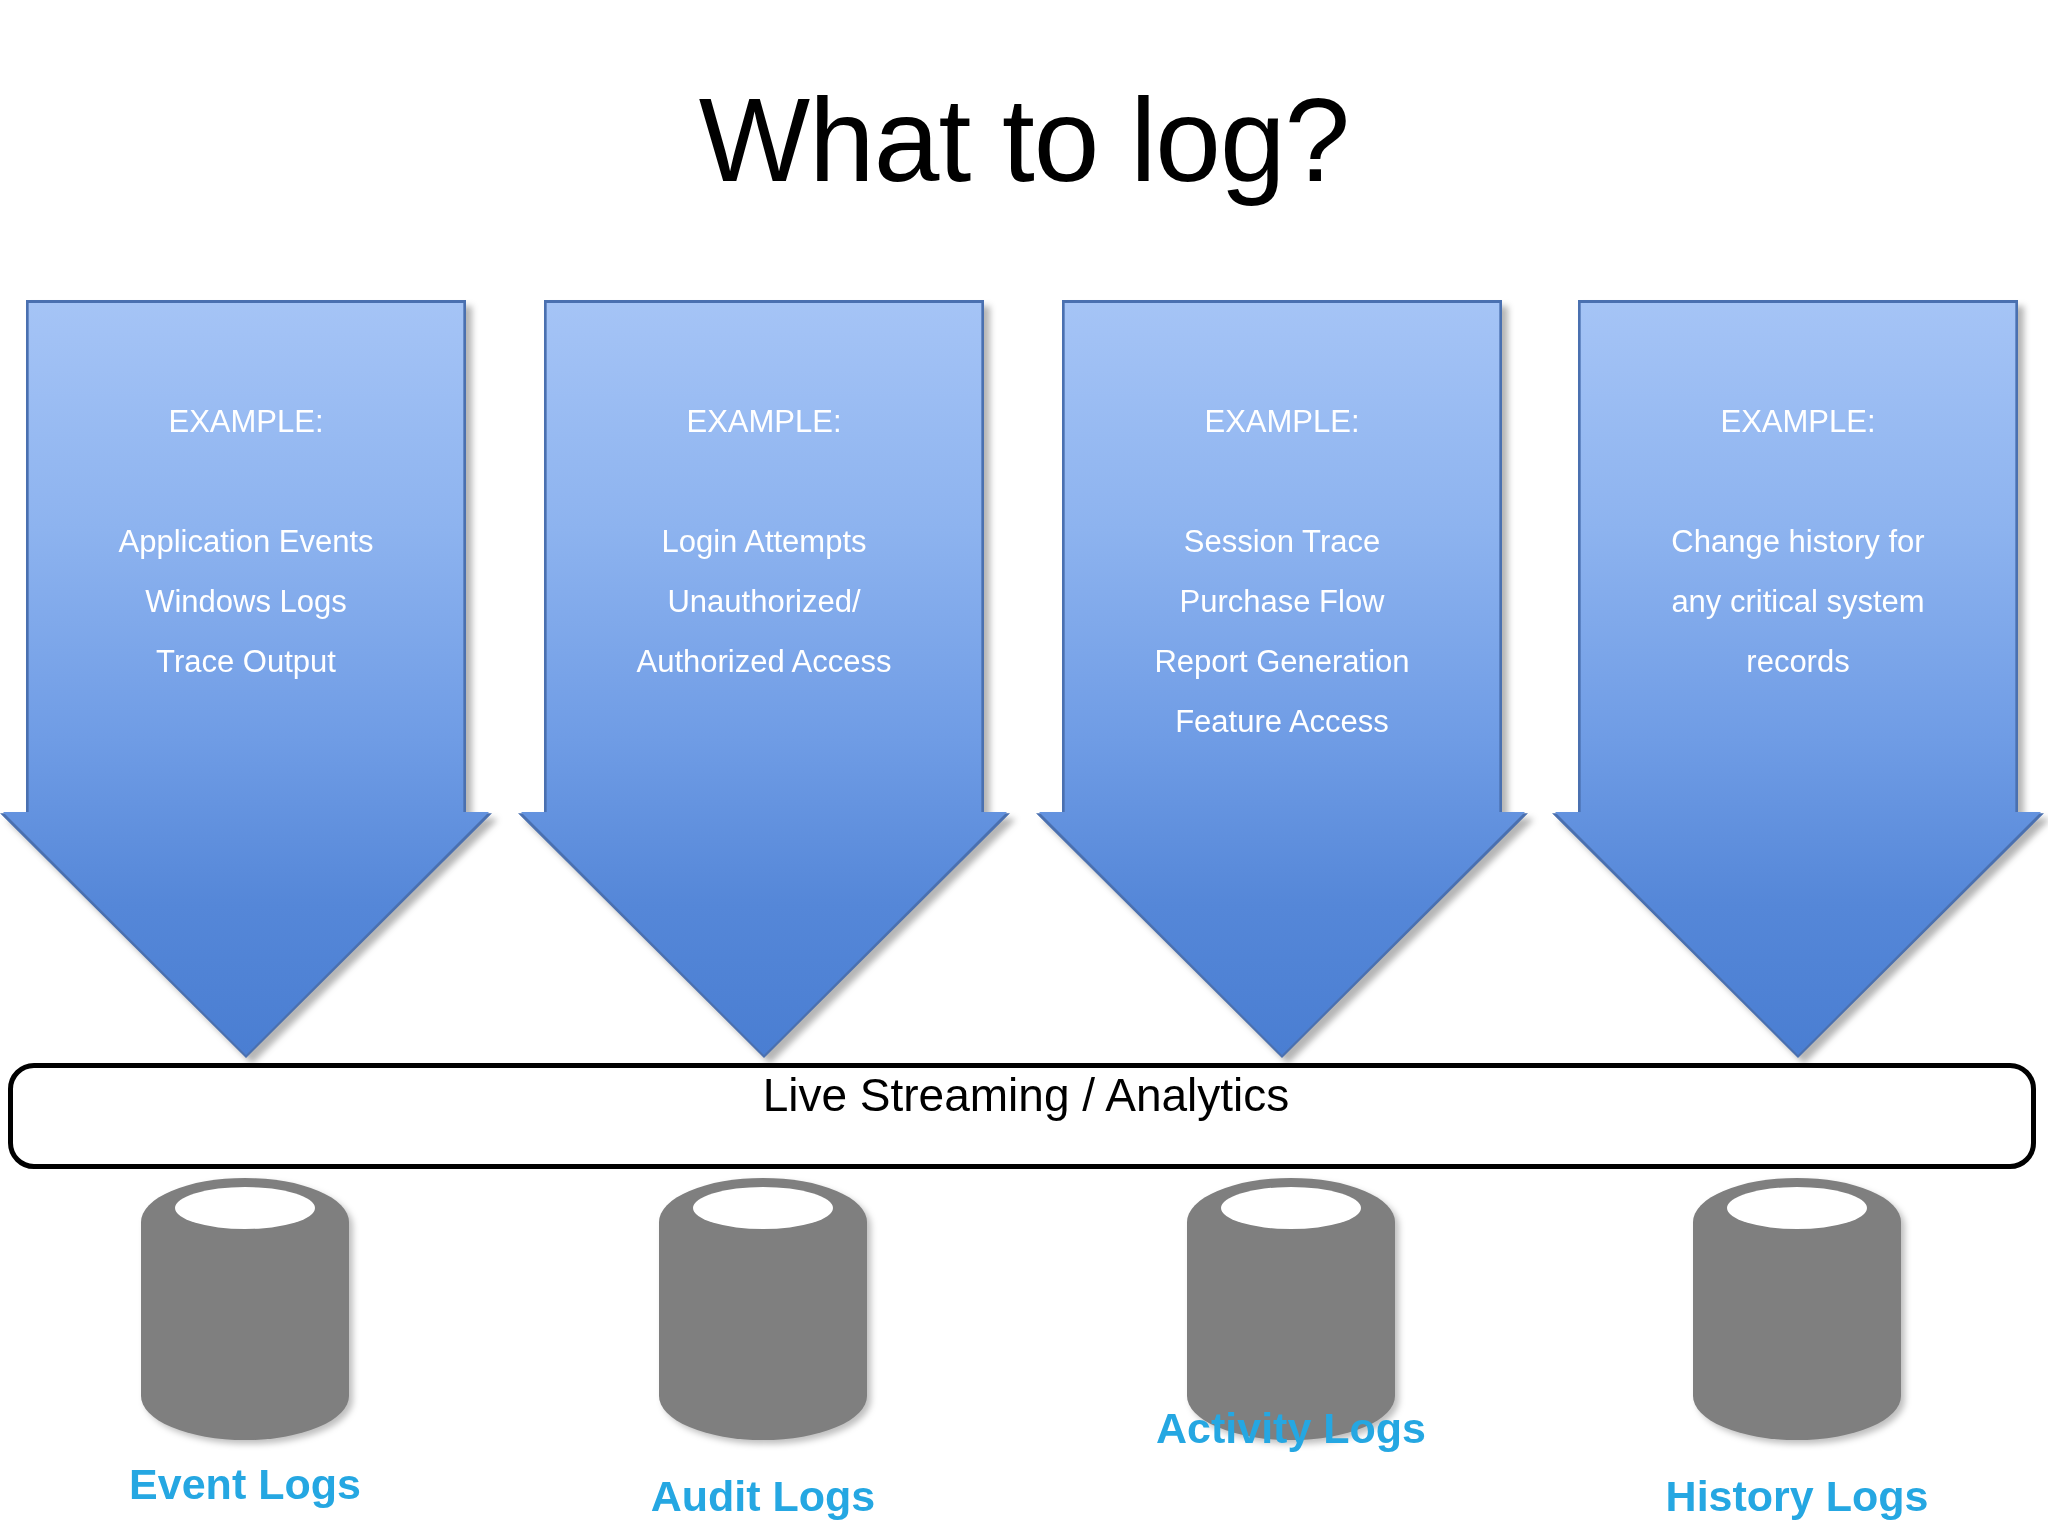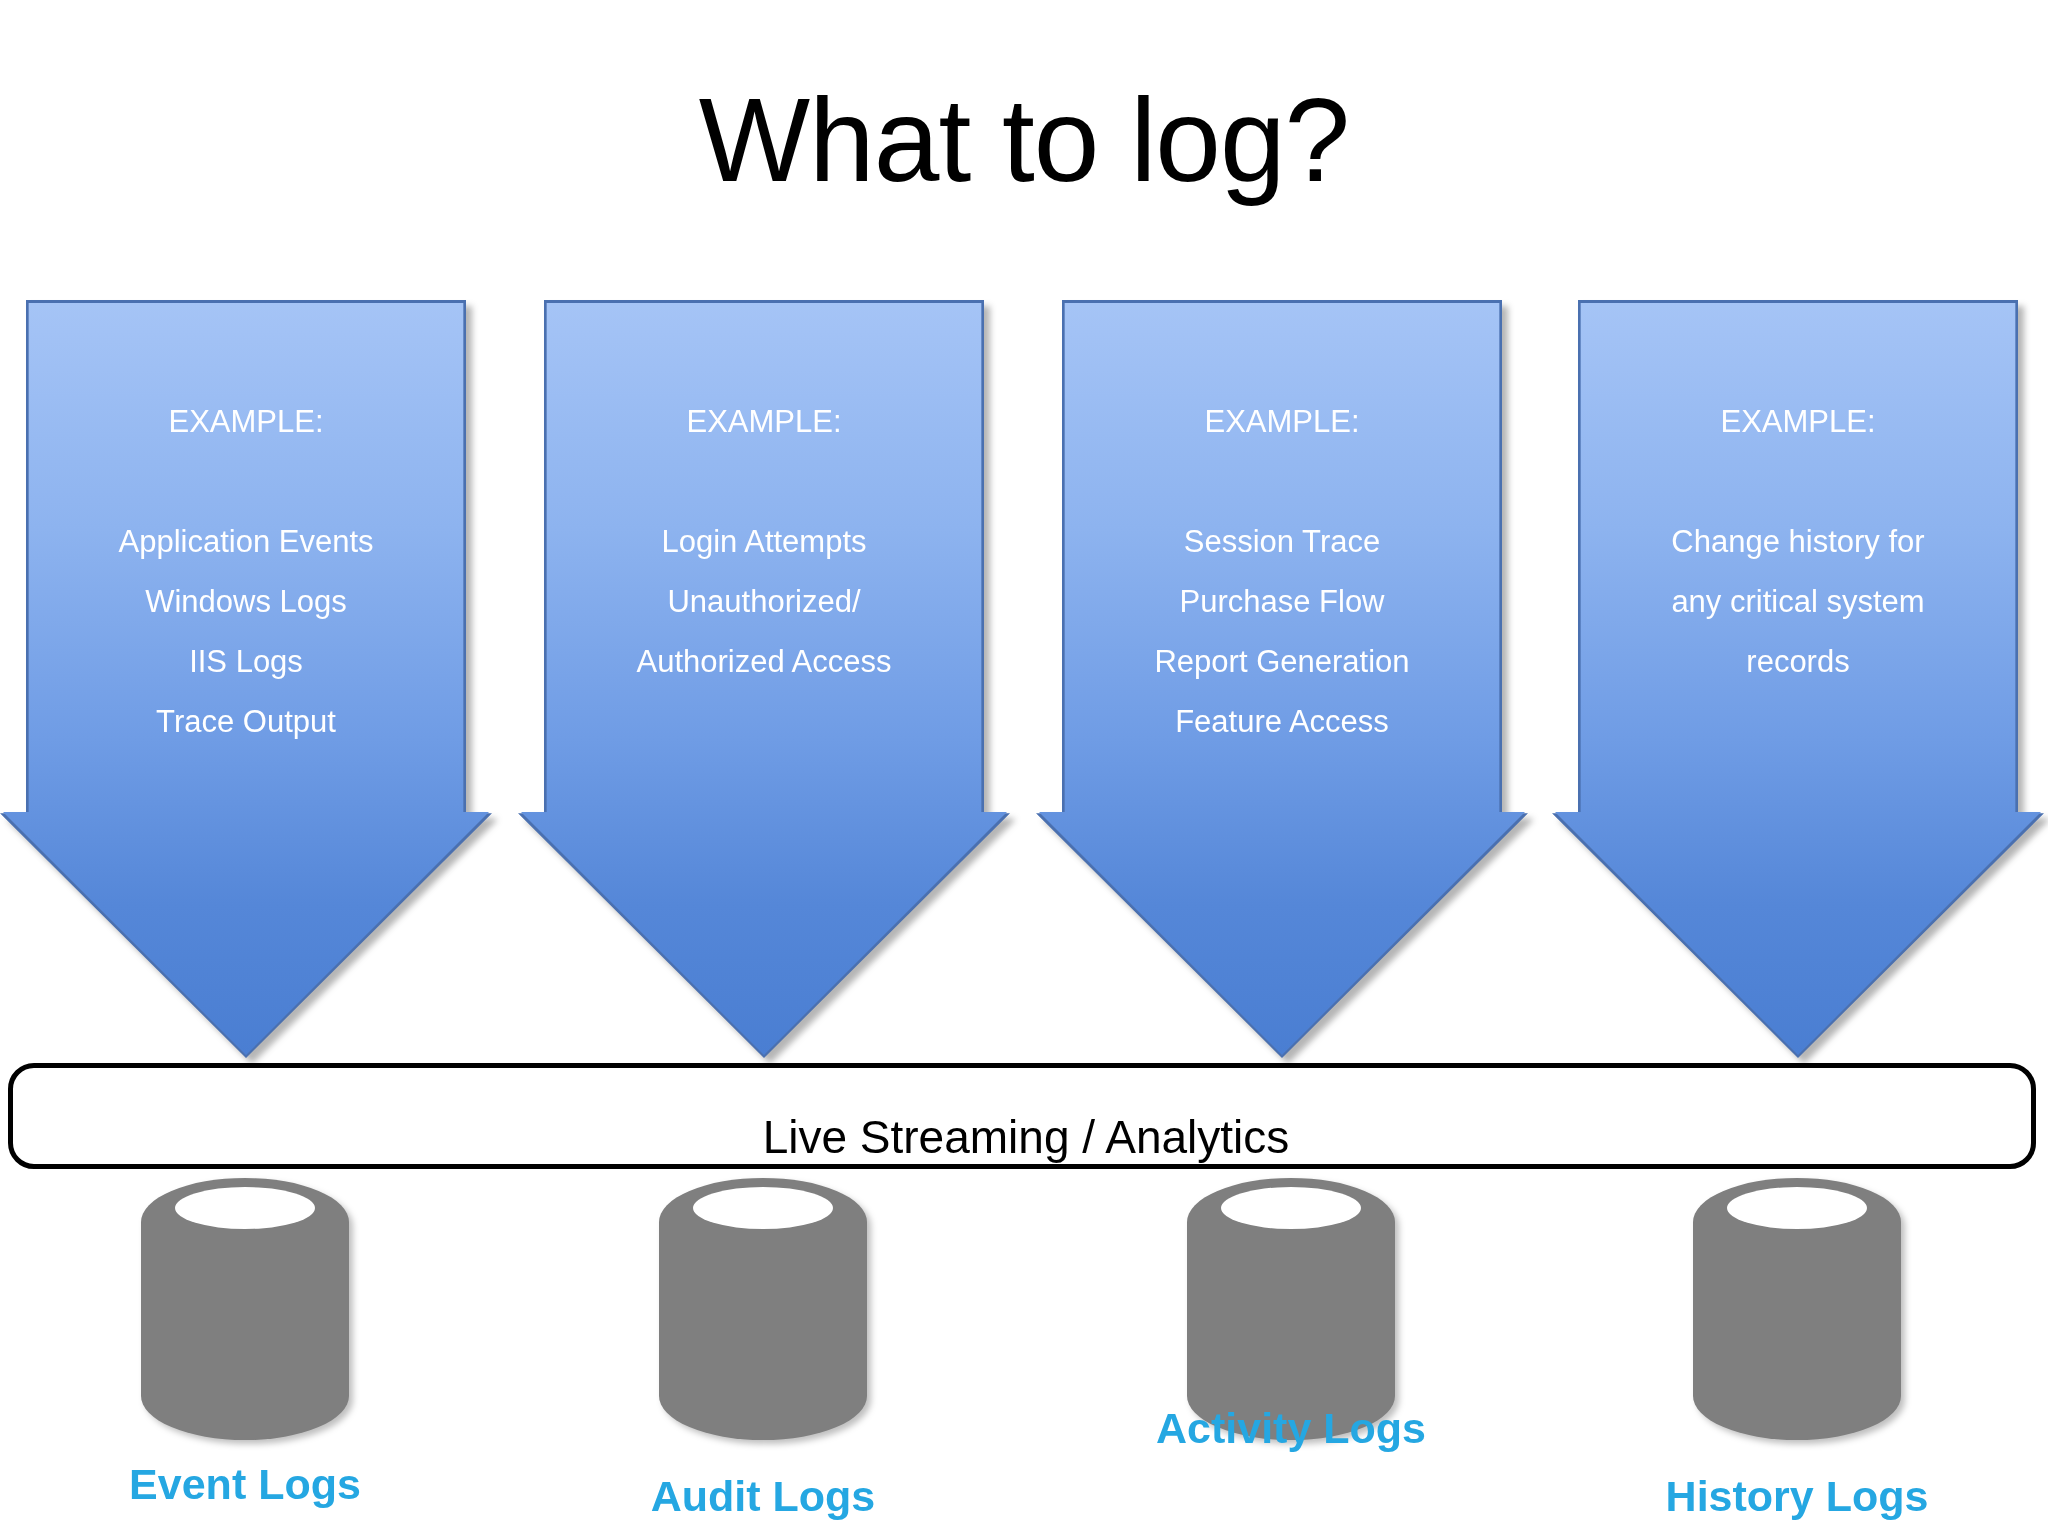--- a/index.html
+++ b/index.html
@@ -68,21 +68,21 @@
     position: absolute;
     left: 8px;
     top: 1063px;
     width: 2028px;
     height: 106px;
     box-sizing: border-box;
     background: #ffffff;
     border: 5px solid #000000;
     border-radius: 26px;
     display: flex;
-    align-items: flex-end;
+    align-items: flex-start;
     justify-content: center;
     padding-left: 8px;
   }
   .stream-bar-label {
     font-size: 46px;
     color: #000000;
   }
 
   
   .cylinder {
@@ -126,21 +126,20 @@
   <div class="slide-title">What to log?</div>
 
   <div class="arrow" style="left:0px">
     <div class="arrow-border"></div>
     <div class="arrow-fill"></div>
     <div class="arrow-content">
       <div>EXAMPLE:</div>
       <div class="arrow-spacer"></div>
       <div>Application Events</div>
       <div>Windows Logs</div>
-      <div>IIS Logs</div>
       <div>Trace Output</div>
     </div>
   </div>
 
   <div class="arrow" style="left:518px">
     <div class="arrow-border"></div>
     <div class="arrow-fill"></div>
     <div class="arrow-content">
       <div>EXAMPLE:</div>
       <div class="arrow-spacer"></div>

